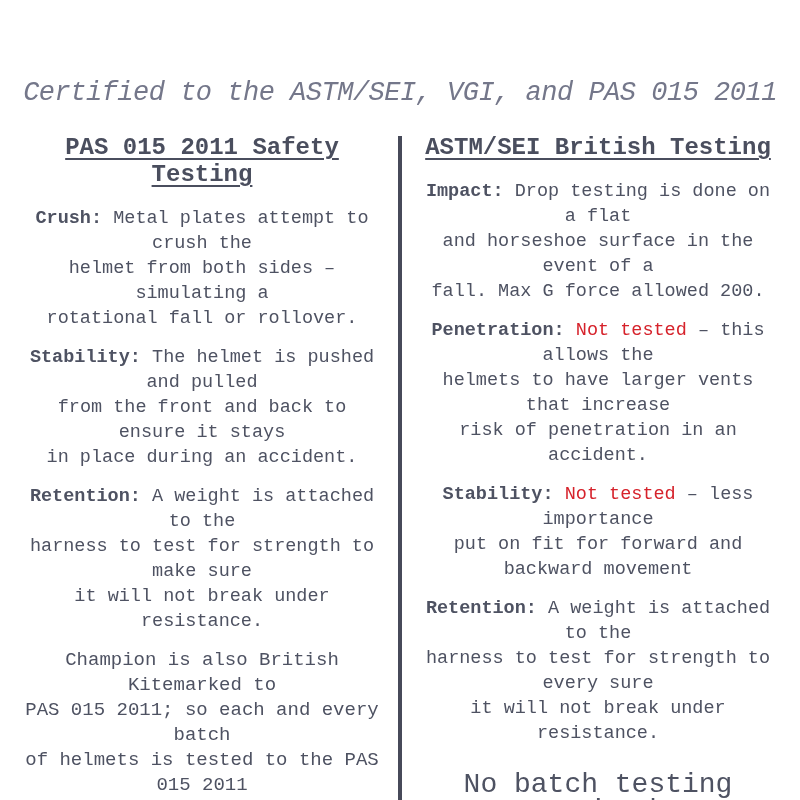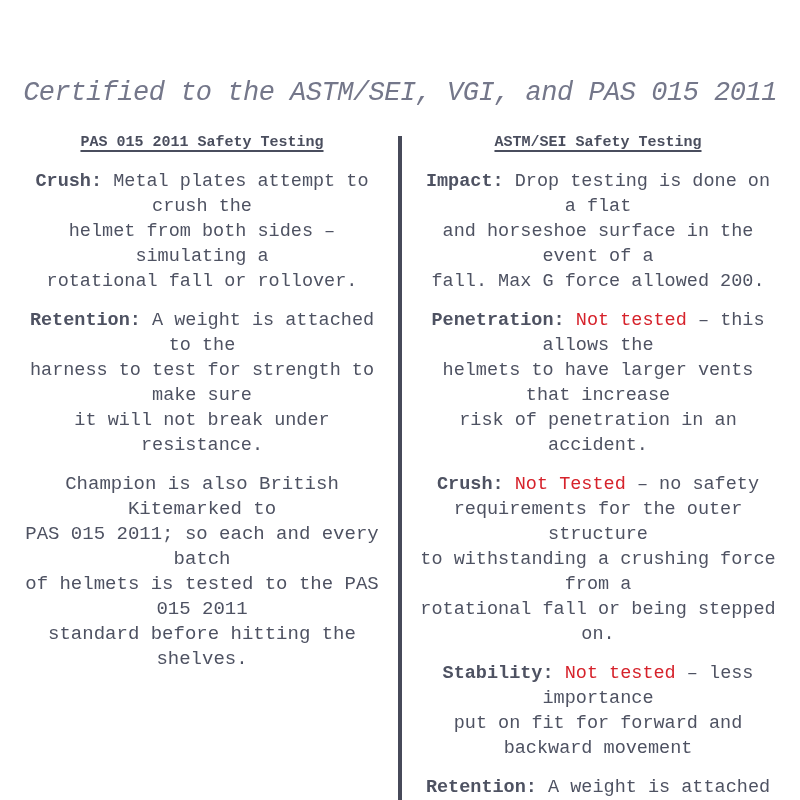--- a/index.html
+++ b/index.html
@@ -30,21 +30,21 @@
     display: flex;
     align-items: stretch;
     padding: 0 16px;
   }
   .col {
     flex: 1 1 0;
     text-align: center;
     padding: 0 8px;
   }
   .col-heading {
-    font-size: 15px;
+    font-size: 24px;
     font-weight: bold;
     color: #4a4e5e;
     margin: 0 0 18px;
     text-decoration: underline;
     text-decoration-thickness: 2px;
     text-underline-offset: 4px;
   }
   .sec {
     margin: 0 0 14px;
     font-size: 18.5px;
@@ -86,48 +86,47 @@
 
     <section class="col">
       <h2 class="col-heading">PAS 015 2011 Safety Testing</h2>
 
 
 
       <p class="sec"><b class="lbl">Crush:</b> <span>Metal plates attempt to crush the
 helmet from both sides – simulating a
 rotational fall or rollover.</span></p>
 
+      <p class="sec"><b class="lbl">Stability:</b> <span>The helmet is pushed and pulled
+from the front and back to ensure it stays
+in place during an accident.</span></p>
 
       <p class="sec"><b class="lbl">Retention:</b> <span>A weight is attached to the
 harness to test for strength to make sure
 it will not break under resistance.</span></p>
 
       <p class="footer-note">Champion is also British Kitemarked to
 PAS 015 2011; so each and every batch
 of helmets is tested to the PAS 015 2011
 standard before hitting the shelves.</p>
     </section>
 
     <div class="divider"></div>
 
     <section class="col">
-      <h2 class="col-heading">ASTM/SEI Safety Testing</h2>
+      <h2 class="col-heading">ASTM/SEI British Testing</h2>
 
       <p class="sec"><b class="lbl">Impact:</b> <span>Drop testing is done on a flat
 and horseshoe surface in the event of a
 fall. Max G force allowed 200.</span></p>
 
       <p class="sec"><b class="lbl">Penetration:</b> <span class="red">Not tested</span> <span>– this allows the
 helmets to have larger vents that increase
 risk of penetration in an accident.</span></p>
 
-      <p class="sec"><b class="lbl">Crush:</b> <span class="red">Not Tested</span> <span>– no safety
-requirements for the outer structure
-to withstanding a crushing force from a
-rotational fall or being stepped on.</span></p>
 
       <p class="sec"><b class="lbl">Stability:</b> <span class="red">Not tested</span> <span>– less importance
 put on fit for forward and
 backward movement</span></p>
 
       <p class="sec"><b class="lbl">Retention:</b> <span>A weight is attached to the
 harness to test for strength to every sure
 it will not break under resistance.</span></p>
 
       <p class="no-batch">No batch testing required.</p>

